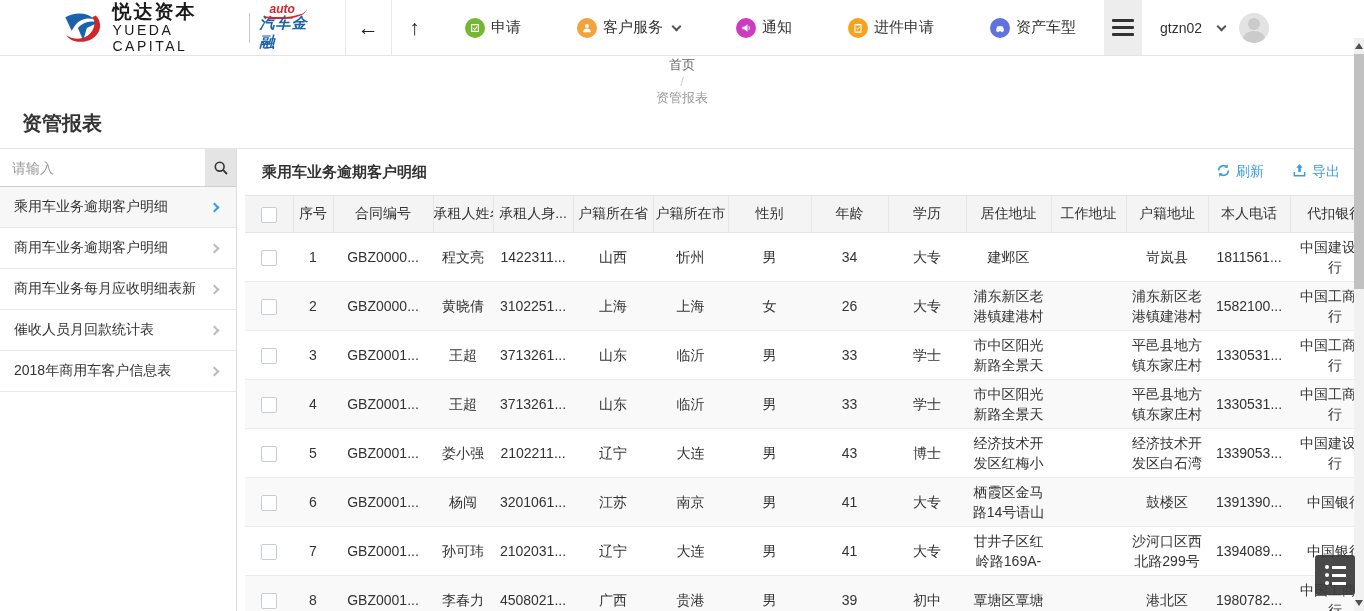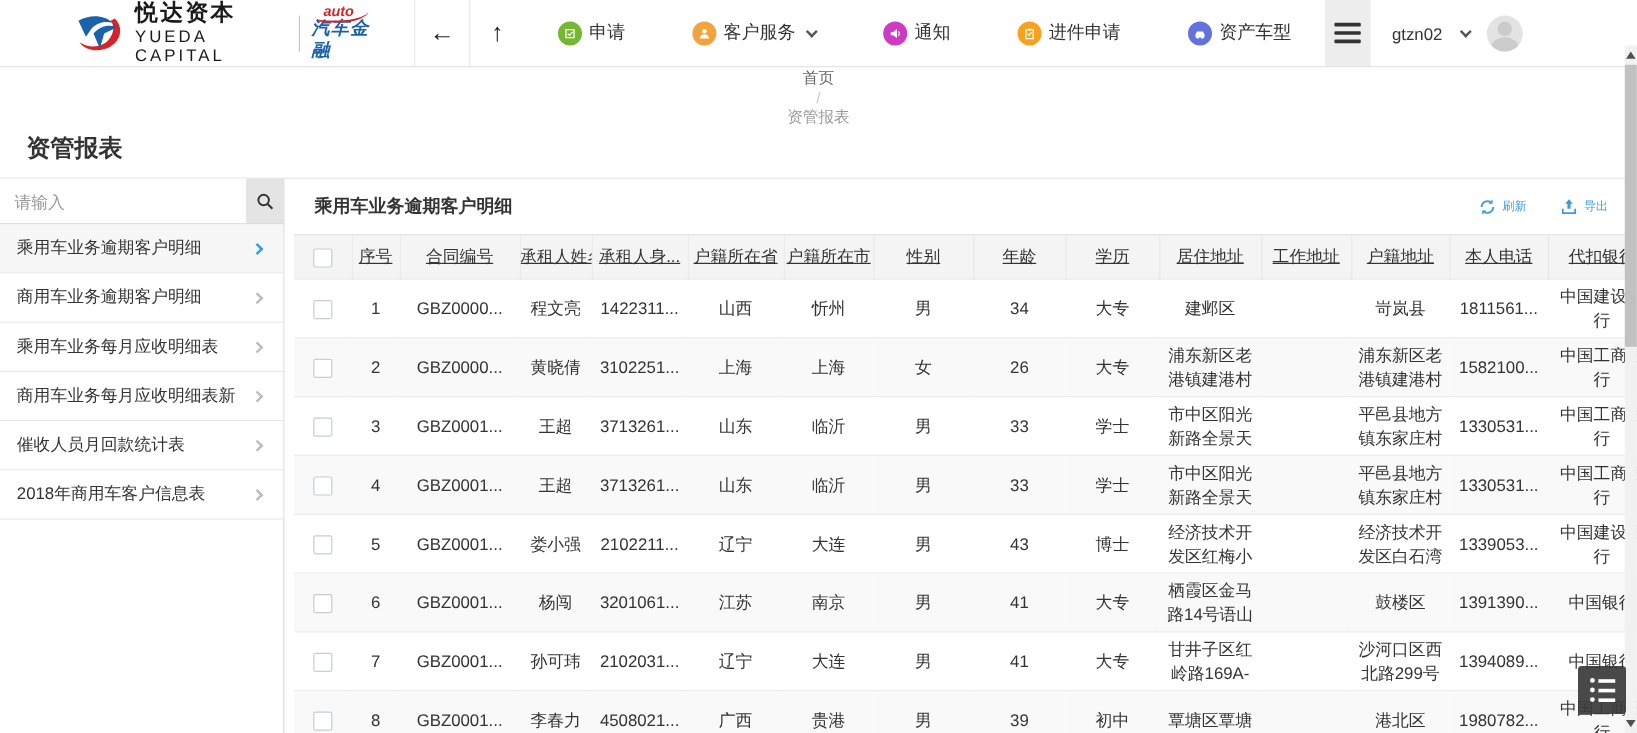--- a/index.html
+++ b/index.html
@@ -66,29 +66,29 @@
     background:#fff; }
   .menu-item .mchev { width:7px; height:7px; border-right:2px solid #bcbcbc;
     border-bottom:2px solid #bcbcbc; transform:rotate(-45deg); margin-right:4px; }
   .menu-item.active { background:#f7f7f7; }
   .menu-item.active .mchev { border-color:#2b9fe8; }
 
   .main { flex:1; overflow:hidden; position:relative; }
   .panel-head { height:46px; display:flex; align-items:center; padding:0 24px 0 25px; }
   .panel-title { font-size:15px; font-weight:bold; color:#333; }
   .panel-actions { margin-left:auto; display:flex; align-items:center; gap:28px; }
-  .blue-btn { display:flex; align-items:center; gap:5px; color:#3d9ce0; font-size:10px;
+  .blue-btn { display:flex; gap:5px; color:#3d9ce0; font-size:14px;
     background:none; border:none; cursor:pointer; font-family:inherit; }
   .blue-btn svg { width:15px; height:15px; }
 
   .table-wrap { margin-left:8px; overflow:hidden; }
   table { border-collapse:collapse; table-layout:fixed; width:1135px; }
   th { height:37px; background:#f4f4f4; font-weight:normal; font-size:14px; color:#333;
     border-top:1px solid #e4e4e4; border-bottom:1px solid #e4e4e4; border-right:1px solid #e6e6e6;
-    text-align:center; overflow:hidden; white-space:nowrap;text-decoration:underline; }
+    text-align:center; overflow:hidden; white-space:nowrap; }
   th:last-child { border-right:none; }
   td { height:48px; font-size:14px; color:#333; text-align:center; border-bottom:1px solid #ececec;
     padding:4px 6px; line-height:20px; overflow:hidden; }
   tbody tr:nth-child(even) { background:#f9f9f9; }
   .cb { width:16px; height:16px; border:1px solid #c6cdd4; border-radius:2px; background:#fff;
     display:inline-block; cursor:pointer; vertical-align:middle; }
 
   
   .scrollbar { position:absolute; top:38px; right:0; bottom:0; width:10px; background:#f1f1f1; }
   .sb-arrow { position:absolute; left:1px; width:0; height:0; border-left:4px solid transparent;
@@ -219,24 +219,20 @@
           <path d="M10.2 10.2 L14 14" stroke="#333" stroke-width="1.8"></path>
         </svg>
       </button>
     </div>
     <div class="menu-item active">
       <span>乘用车业务逾期客户明细</span>
       <span class="mchev"></span>
     </div>
     <div class="menu-item">
       <span>商用车业务逾期客户明细</span>
-      <span class="mchev"></span>
-    </div>
-    <div class="menu-item">
-      <span>乘用车业务每月应收明细表</span>
       <span class="mchev"></span>
     </div>
     <div class="menu-item">
       <span>商用车业务每月应收明细表新</span>
       <span class="mchev"></span>
     </div>
     <div class="menu-item">
       <span>催收人员月回款统计表</span>
       <span class="mchev"></span>
     </div>

